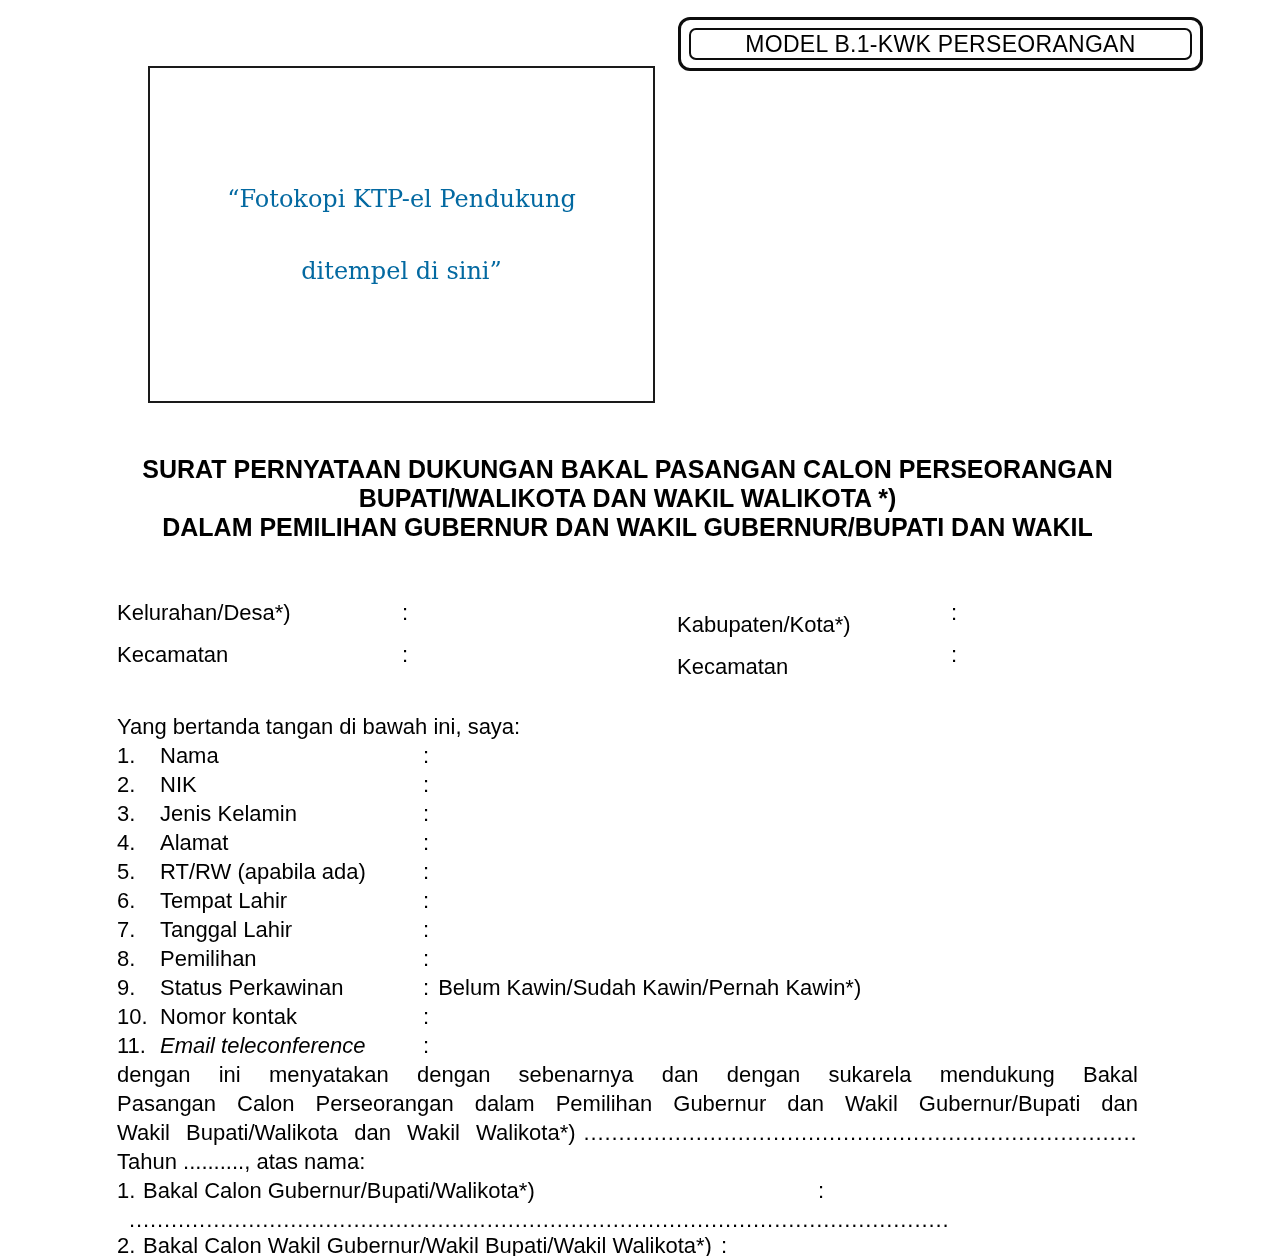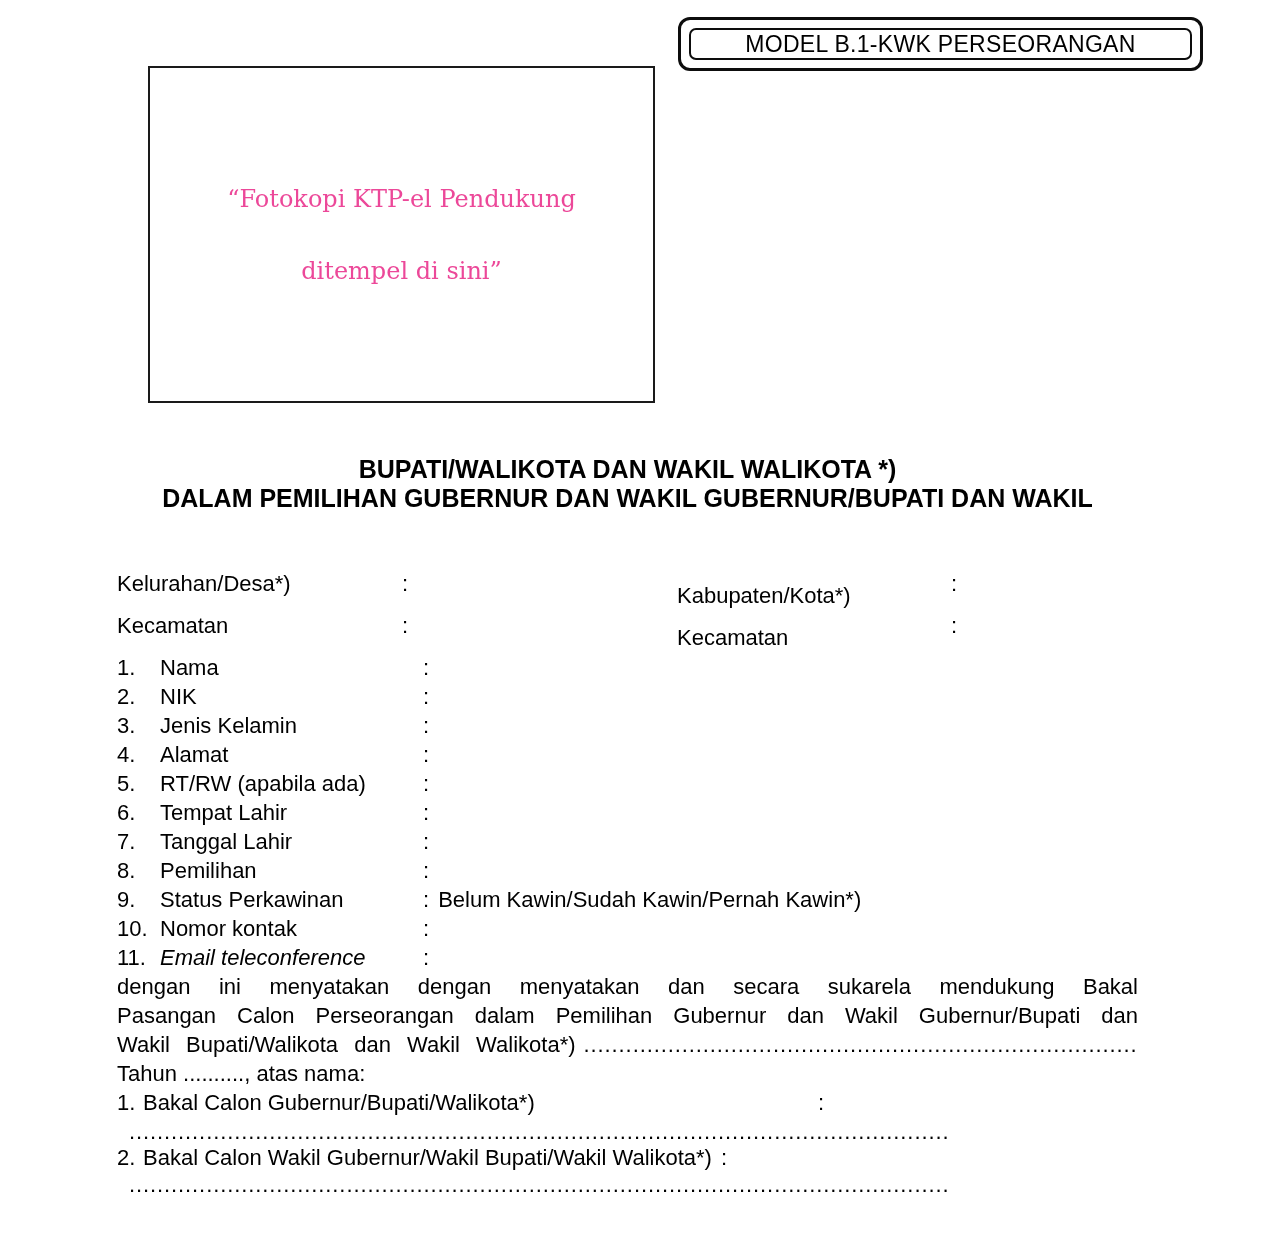--- a/index.html
+++ b/index.html
@@ -22,21 +22,21 @@
     border:2px solid #0d0d0d;border-radius:7px;
     display:flex;align-items:center;justify-content:center;
     font-size:23px;letter-spacing:.3px;white-space:nowrap;
   }
   
   .ktp-box{
     position:absolute;left:148px;top:66px;width:507px;height:337px;
     box-sizing:border-box;border:2px solid #1a1a1a;
     display:flex;flex-direction:column;align-items:center;justify-content:center;
     gap:44px;
-    font-family:"DejaVu Serif", serif;font-size:24px;color:#ec4899;
+    font-family:"DejaVu Serif", serif;font-size:24px;color:#0369a1;
     text-align:center;
   }
   
   .content{position:absolute;left:117px;top:0;width:1021px;font-size:22px;line-height:29px;}
   .title{margin-top:455px;text-align:center;font-weight:bold;font-size:25px;line-height:29px;white-space:nowrap;}
   
   .admin{margin-top:56px;line-height:30px;}
   .adm-row{display:flex;gap:32px;}
   .a-lab1{width:253px;flex:none;}
   .a-sep1{width:243px;flex:none;}
@@ -80,39 +80,41 @@
   </div>
 
   <div class="ktp-box">
     <div>“Fotokopi KTP-el Pendukung</div>
     <div>ditempel di sini”</div>
   </div>
 
   <div class="content">
 
     <div class="title">
+      <div>SURAT PERNYATAAN DUKUNGAN BAKAL PASANGAN CALON PERSEORANGAN</div>
       <div>BUPATI/WALIKOTA DAN WAKIL WALIKOTA *)</div>
       <div>DALAM PEMILIHAN GUBERNUR DAN WAKIL GUBERNUR/BUPATI DAN WAKIL</div>
     </div>
 
     <div class="admin">
       <div class="adm-row">
         <span class="a-lab1">Kelurahan/Desa*)</span>
         <span class="a-sep1">:</span>
         <span class="a-lab2">Kabupaten/Kota*)</span>
         <span class="a-sep2">:</span>
       </div>
       <div class="adm-row">
         <span class="a-lab1">Kecamatan</span>
         <span class="a-sep1">:</span>
         <span class="a-lab2">Kecamatan</span>
         <span class="a-sep2">:</span>
       </div>
     </div>
 
+    <div class="intro">Yang bertanda tangan di bawah ini, saya:</div>
 
     <div>
       <div class="li-row">
         <span class="li-num">1.</span>
         <span class="li-label">Nama</span>
         <span class="li-sep">:</span>
         <span class="li-val"></span>
       </div>
       <div class="li-row">
         <span class="li-num">2.</span>
@@ -170,21 +172,21 @@
       </div>
       <div class="li-row">
         <span class="li-num">11.</span>
         <span class="li-label italic">Email teleconference</span>
         <span class="li-sep">:</span>
         <span class="li-val"></span>
       </div>
     </div>
 
     <div>
-      <div class="p-line just">dengan ini menyatakan dengan menyatakan dan secara sukarela mendukung Bakal</div>
+      <div class="p-line just">dengan ini menyatakan dengan sebenarnya dan dengan sukarela mendukung Bakal</div>
       <div class="p-line just">Pasangan Calon Perseorangan dalam Pemilihan Gubernur dan Wakil Gubernur/Bupati dan</div>
       <div class="p-line flexline">
         <span class="p3-label">Wakil Bupati/Walikota dan Wakil Walikota*)</span>
         <span class="dots-fill">........................................................................................................................</span>
       </div>
       <div class="p-line">Tahun .........., atas nama:</div>
     </div>
 
     <div>
       <div class="cand-row">

